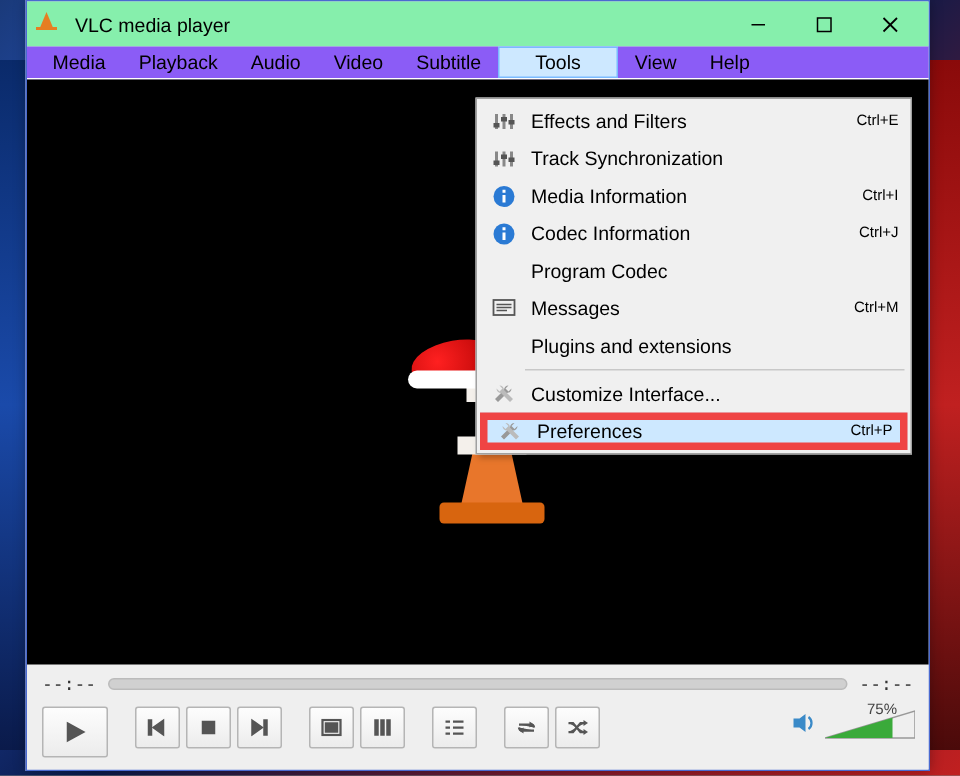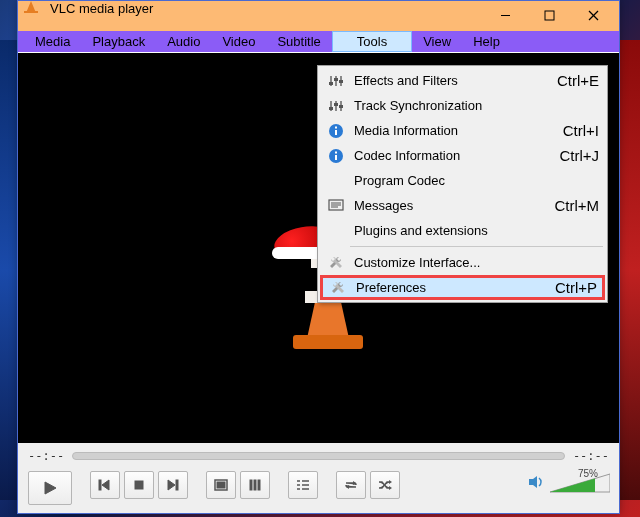--- a/index.html
+++ b/index.html
@@ -1,20 +1,20 @@
 <!DOCTYPE html>
 <html><head>
 <meta charset="utf-8">
 <style>
 * { box-sizing: border-box; margin: 0; padding: 0; font-family: "Segoe UI", Tahoma, sans-serif; font-size: 13px; }
 body { width: 640px; height: 517px; background: linear-gradient(135deg, #1a3a7a 0%, #2855c7 20%, #0a1a4a 50%, #8a1a2a 80%, #c02020 100%); overflow: hidden; position: relative; }
 .bg-left { position:absolute; left:0; top:40px; width:18px; height:460px; background: linear-gradient(180deg,#0a2a6a,#1a4aaa,#0a1a4a); }
 .bg-right { position:absolute; right:0; top:40px; width:20px; height:460px; background: linear-gradient(180deg,#8a0a0a,#c02020,#4a0a0a); }
 .window { position: absolute; left: 17px; top: 0; width: 603px; height: 514px; background: #efefef; border: 1px solid #4a6ad0; box-shadow: 0 0 8px rgba(0,0,0,.3); display:flex; flex-direction:column; }
-.titlebar { height: 30px; background: #fdba74; display: flex; padding: 0 4px 0 8px; }
+.titlebar { height: 30px; background: #86efac; display: flex; align-items: center; padding: 0 4px 0 8px; }
 .app-icon { width:16px; height:16px; margin-right:6px; }
 .cone { width:0; height:0; border-left:5px solid transparent; border-right:5px solid transparent; border-bottom:12px solid #e67e22; position:relative; display:inline-block; }
 .cone::after { content:""; position:absolute; left:-7px; top:10px; width:14px; height:2px; background:#e67e22; }
 .title-text { color:#000; margin-left:2px; }
 .winbtns { margin-left:auto; display:flex; }
 .winbtn { width:44px; height:28px; display:flex; align-items:center; justify-content:center; color:#000; }
 .winbtn svg { stroke:#000; }
 .menubar { height:22px; background:#8b5cf6; display:flex; align-items:center; padding:0 6px; gap:0; border-bottom:1px solid #fff;}
 .menuitem { padding:3px 11px; color:#000; }
 .menuitem.open { background:#cde8ff; border:1px solid #7abaff; padding:2px 24px; }
@@ -36,25 +36,25 @@
 .btn svg { fill:#555; stroke:#555; }
 .spacer { width:10px; }
 .grow { flex:1; }
 .vol { display:flex; align-items:center; gap:4px; }
 .vol-tri { width:60px; height:24px; position:relative; border:1px solid transparent; }
 .vol-tri svg { position:absolute; left:0; top:0; }
 .vol-pct { font-size:10px; color:#444; position:absolute; top:-4px; left:28px;}
 .dropdown { position:absolute; left:317px; top:65px; width:291px; background:#f0f0f0; border:1px solid #a0a0a0; box-shadow:2px 2px 4px rgba(0,0,0,.25); padding:2px; }
 .dd-item { display:flex; align-items:center; height:25px; padding:0 6px 0 4px; }
 .dd-item.sep { height:1px; background:#c8c8c8; margin:3px 2px 3px 30px; padding:0; }
-.dd-item.hover { background:#cde8ff; border:3px solid #ef4444; height:25px; padding:0 5px 0 3px; }
+.dd-item.hover { background:#cde8ff; border:5px solid #ef4444; height:25px; padding:0 5px 0 3px; }
 .dd-icon { width:24px; display:flex; align-items:center; justify-content:center; }
 .dd-icon svg { width:16px; height:16px; }
 .dd-label { flex:1; padding-left:6px; color:#000; }
-.dd-short { color:#000; font-size:15px; }
+.dd-short { color:#000; font-size:10px; }
 </style>
 </head>
 <body>
 
 <div class="bg-left"></div>
 <div class="bg-right"></div>
 
 <div class="window">
   <div class="titlebar">
     <span class="app-icon"><span class="cone"></span></span>

